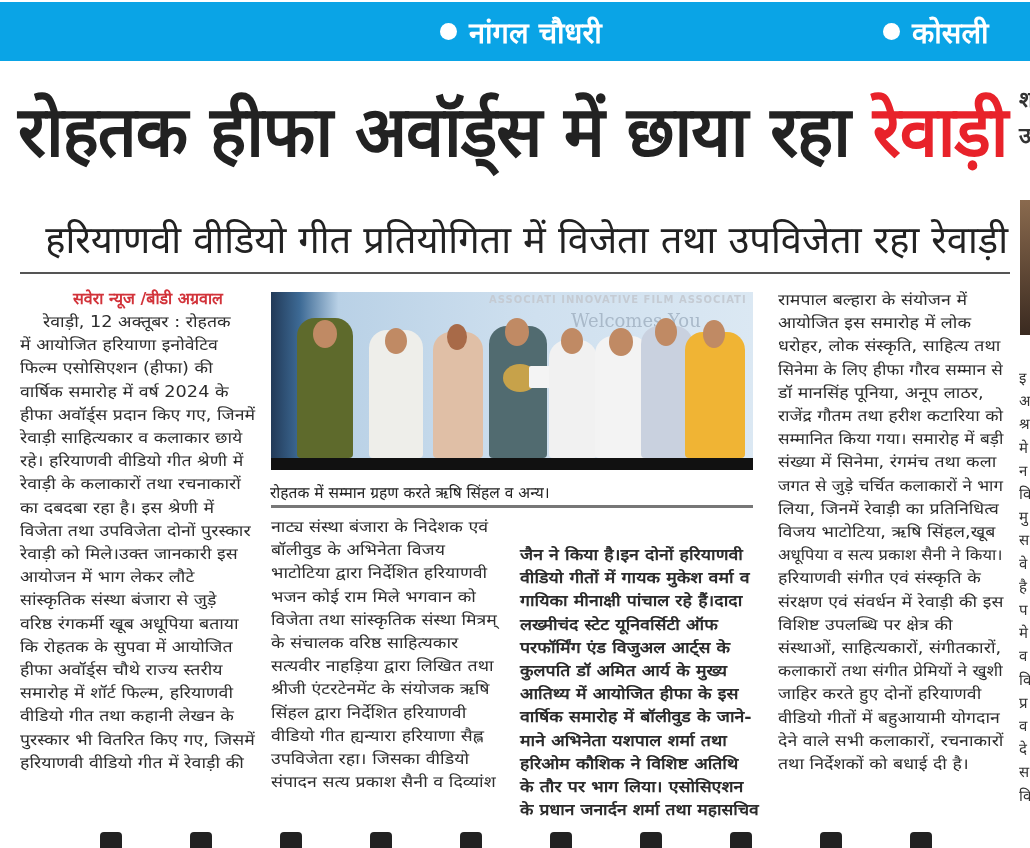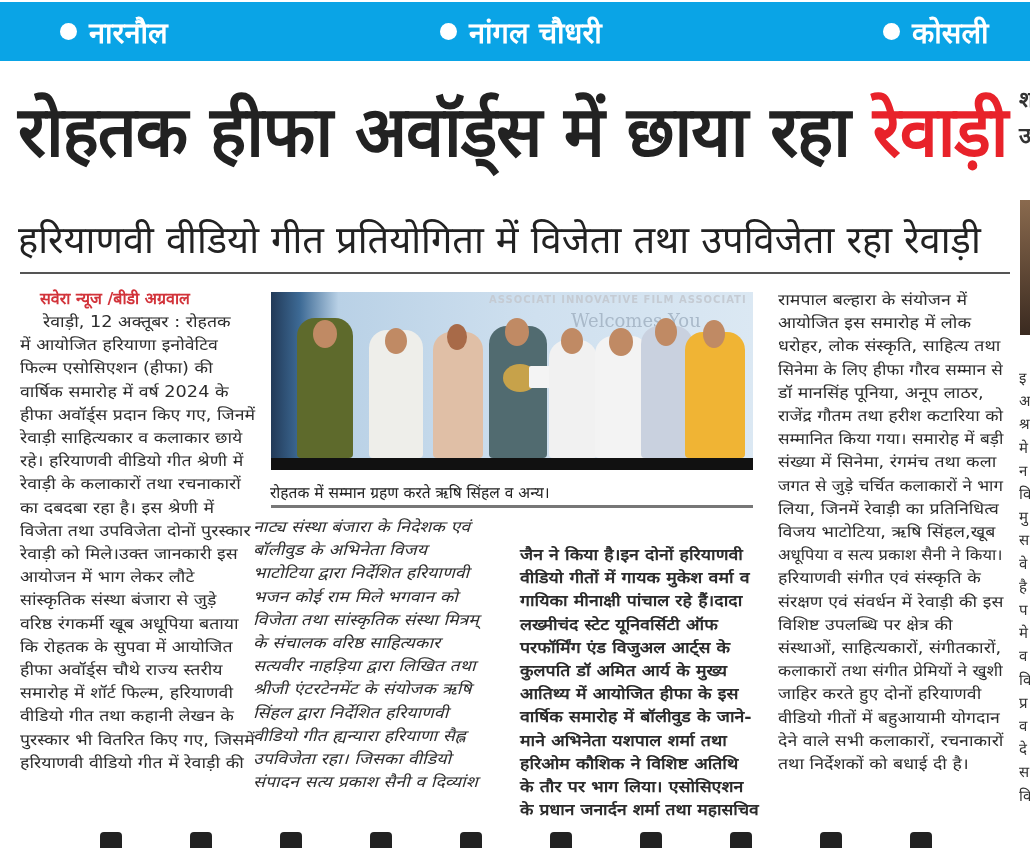--- a/index.html
+++ b/index.html
@@ -12,27 +12,27 @@
          font-weight:bold; font-size:29px; white-space:nowrap; }
   .loc .dot { width:17px; height:17px; border-radius:50%; background:#fff; margin-right:12px; flex:none; }
 
   
   .headline { position:absolute; left:18px; top:80px; width:990px; height:104px; white-space:nowrap;
               font-family:"DejaVu Sans", sans-serif; font-weight:bold; font-size:70px; letter-spacing:-1px;
               color:#222; line-height:104px; transform-origin:left center; }
   .headline .red { color:#e8222a; }
 
   .subheadline { position:absolute; left:18px; top:212px; width:990px; height:56px; white-space:nowrap;
-                 font-size:38px; color:#222; line-height:56px; }
+                 font-size:38px; color:#222; line-height:56px;text-align:right; }
   .hr { position:absolute; left:20px; top:272px; width:990px; height:2px; background:#555; }
 
   
   .col { position:absolute; font-size:15.4px; line-height:23.2px; color:#2c2c2c; text-align:justify; }
   .col p { margin:0; }
-  .byline { color:#d2333a; font-weight:bold; font-size:16px; text-align:left; padding-left:20px; line-height:24px; }
+  .byline { color:#d2333a; font-weight:bold; font-size:16px; text-align:center; padding-left:20px; line-height:24px; }
   .indent { text-indent:20px; }
 
   
   .photo { position:absolute; left:271px; top:292px; width:482px; height:178px; overflow:hidden;
            background:linear-gradient(90deg,#223a58 0%,#3d6a95 6%,#b9d1e6 14%,#cfe0ef 55%,#dbe8f3 100%); }
   .photo .stage { position:absolute; left:0; bottom:0; width:100%; height:12px; background:#111; }
   .photo .banner { position:absolute; left:218px; top:2px; color:#c5cbd3; font-weight:bold; font-size:10px; letter-spacing:1px; white-space:nowrap; }
   .photo .welcome { position:absolute; left:300px; top:18px; color:#a9b9c9; font-family:"DejaVu Serif", serif; font-size:18px; white-space:nowrap; }
   .person { position:absolute; bottom:12px; border-radius:18px 18px 4px 4px; }
   .head { position:absolute; border-radius:50%; background:#c08a64; }
@@ -41,24 +41,20 @@
 
   .bottomhead { position:absolute; left:100px; top:832px; width:920px; height:16px; overflow:hidden; }
   .bottomhead span { display:inline-block; width:22px; height:22px; margin-right:68px; background:#222; border-radius:4px 4px 0 0; }
   .edgephoto { position:absolute; left:1020px; top:200px; width:10px; height:135px; background:linear-gradient(#8a6a4e,#3a2a20); }
   .edgetext { position:absolute; left:1019px; font-size:15px; line-height:23.2px; color:#333; white-space:nowrap; }
 </style>
 </head>
 <body>
 
 <div class="locbar">
-  <div class="loc" style="left:60px">
-    <span class="dot"></span>
-    <span>नारनौल</span>
-  </div>
   <div class="loc" style="left:883px">
     <span class="dot"></span>
     <span>कोसली</span>
   </div>
   <div class="loc" style="left:440px">
     <span class="dot"></span>
     <span>नांगल चौधरी</span>
   </div>
 </div>
 
@@ -114,21 +110,21 @@
   <div class="head" style="left:338px;top:36px;width:24px;height:28px;"></div>
   <div class="person" style="left:370px;width:52px;height:132px;background:#c9d1df;"></div>
   <div class="head" style="left:384px;top:26px;width:22px;height:28px;"></div>
   <div class="person" style="left:414px;width:60px;height:126px;background:#f0b434;"></div>
   <div class="head" style="left:432px;top:28px;width:22px;height:28px;"></div>
   <div class="stage"></div>
 </div>
 <div class="caption">रोहतक में सम्मान ग्रहण करते ऋषि सिंहल व अन्य।</div>
 <div class="caprule"></div>
 
-<div class="col" id="col1" style="left:253px; top:516px; width:236px;font-style:italic;">
+<div class="col" id="col1" style="left:271px; top:516px; width:236px;">
     <p style="white-space: nowrap; overflow: visible; display: block; transform: scaleX(1.15); transform-origin: left center; width: 189px;">नाट्य संस्था बंजारा के निदेशक एवं</p>
     <p style="white-space: nowrap; overflow: visible; display: block; transform: scaleX(1.15); transform-origin: left center; width: 151px;">बॉलीवुड के अभिनेता विजय</p>
     <p style="white-space: nowrap; overflow: visible; display: block; transform: scaleX(1.15); transform-origin: left center; width: 188px;">भाटोटिया द्वारा निर्देशित हरियाणवी</p>
     <p style="white-space: nowrap; overflow: visible; display: block; transform: scaleX(1.15); transform-origin: left center; width: 178px;">भजन कोई राम मिले भगवान को</p>
     <p style="white-space: nowrap; overflow: visible; display: block; transform: scaleX(1.15); transform-origin: left center; width: 196px;">विजेता तथा सांस्कृतिक संस्था मित्रम्</p>
     <p style="white-space: nowrap; overflow: visible; display: block; transform: scaleX(1.15); transform-origin: left center; width: 163px;">के संचालक वरिष्ठ साहित्यकार</p>
     <p style="white-space: nowrap; overflow: visible; display: block; transform: scaleX(1.15); transform-origin: left center; width: 194px;">सत्यवीर नाहड़िया द्वारा लिखित तथा</p>
     <p style="white-space: nowrap; overflow: visible; display: block; transform: scaleX(1.15); transform-origin: left center; width: 190px;">श्रीजी एंटरटेनमेंट के संयोजक ऋषि</p>
     <p style="white-space: nowrap; overflow: visible; display: block; transform: scaleX(1.15); transform-origin: left center; width: 170px;">सिंहल द्वारा निर्देशित हरियाणवी</p>
     <p style="white-space: nowrap; overflow: visible; display: block; transform: scaleX(1.15); transform-origin: left center; width: 185px;">वीडियो गीत ह्यन्यारा हरियाणा सैह्ल</p>

